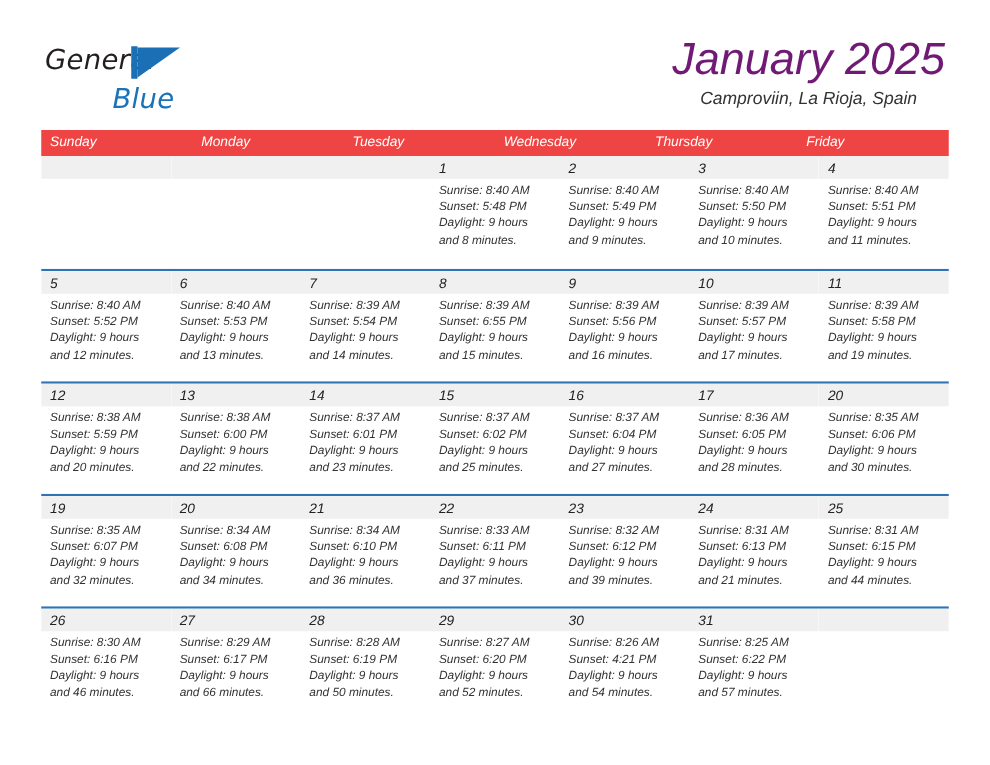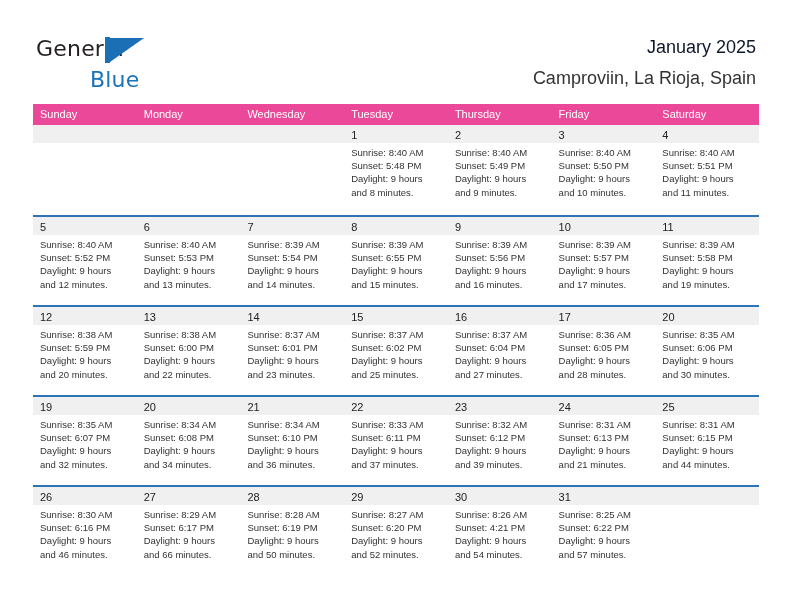--- a/index.html
+++ b/index.html
@@ -13,20 +13,21 @@
     background: #ffffff;
     font-family: "Liberation Sans", sans-serif;
     color: #222222;
     overflow: hidden;
   }
   .page {
     position: relative;
     width: 792px;
     height: 448px;
     box-sizing: border-box;
+    font-style: italic;
   }
 
   
   .header {
     position: absolute;
     left: 0;
     top: 0;
     width: 792px;
     height: 96px;
   }
@@ -82,51 +83,51 @@
     border-bottom: 24px solid transparent;
   }
 
   .title-block {
     position: absolute;
     right: 36px;
     top: 30px;
     text-align: right;
   }
   .cal-title {
-    font-size: 18px;
-    color: #0f172a;
+    font-size: 36px;
+    color: #701a75;
     font-family: "Liberation Sans", sans-serif;
     font-weight: 400;
     line-height: 34px;
     white-space: nowrap;
     text-align: right;
   }
   .cal-subtitle {
     margin-top: 5px;
-    font-size: 18px;
+    font-size: 14px;
     color: #333333;
     font-family: "Liberation Sans", sans-serif;
     font-weight: 400;
     line-height: 18px;
     white-space: nowrap;
     text-align: center;
   }
 
   
   .calendar {
     position: absolute;
     left: 33px;
     top: 104px;
     width: 726px;
   }
   .weekday-row {
     display: flex;
     width: 726px;
     height: 21px;
-    background: #ec4899;
+    background: #ef4444;
   }
   .weekday-cell {
     flex: 1 1 0;
     box-sizing: border-box;
     padding-left: 7px;
     color: #ffffff;
     font-size: 11px;
     line-height: 21px;
     font-family: "Liberation Sans", sans-serif;
     white-space: nowrap;
@@ -196,25 +197,24 @@
       <div class="cal-title">January 2025</div>
       <div class="cal-subtitle">Camproviin, La Rioja, Spain</div>
     </div>
 
   </div>
 
   <div class="calendar">
     <div class="weekday-row" id="weekday-row">
         <div class="weekday-cell">Sunday</div>
         <div class="weekday-cell">Monday</div>
+        <div class="weekday-cell">Tuesday</div>
         <div class="weekday-cell">Wednesday</div>
-        <div class="weekday-cell">Tuesday</div>
         <div class="weekday-cell">Thursday</div>
         <div class="weekday-cell">Friday</div>
-        <div class="weekday-cell">Saturday</div>
       </div>
     <div id="weeks-container">
         <div class="week-row first">
           <div class="day-cell empty">
             <div class="day-number-band"><span class="day-number"></span></div>
             <div class="day-body">
               <div class="day-line"></div>
               <div class="day-line"></div>
               <div class="day-line"></div>
               <div class="day-line"></div>

